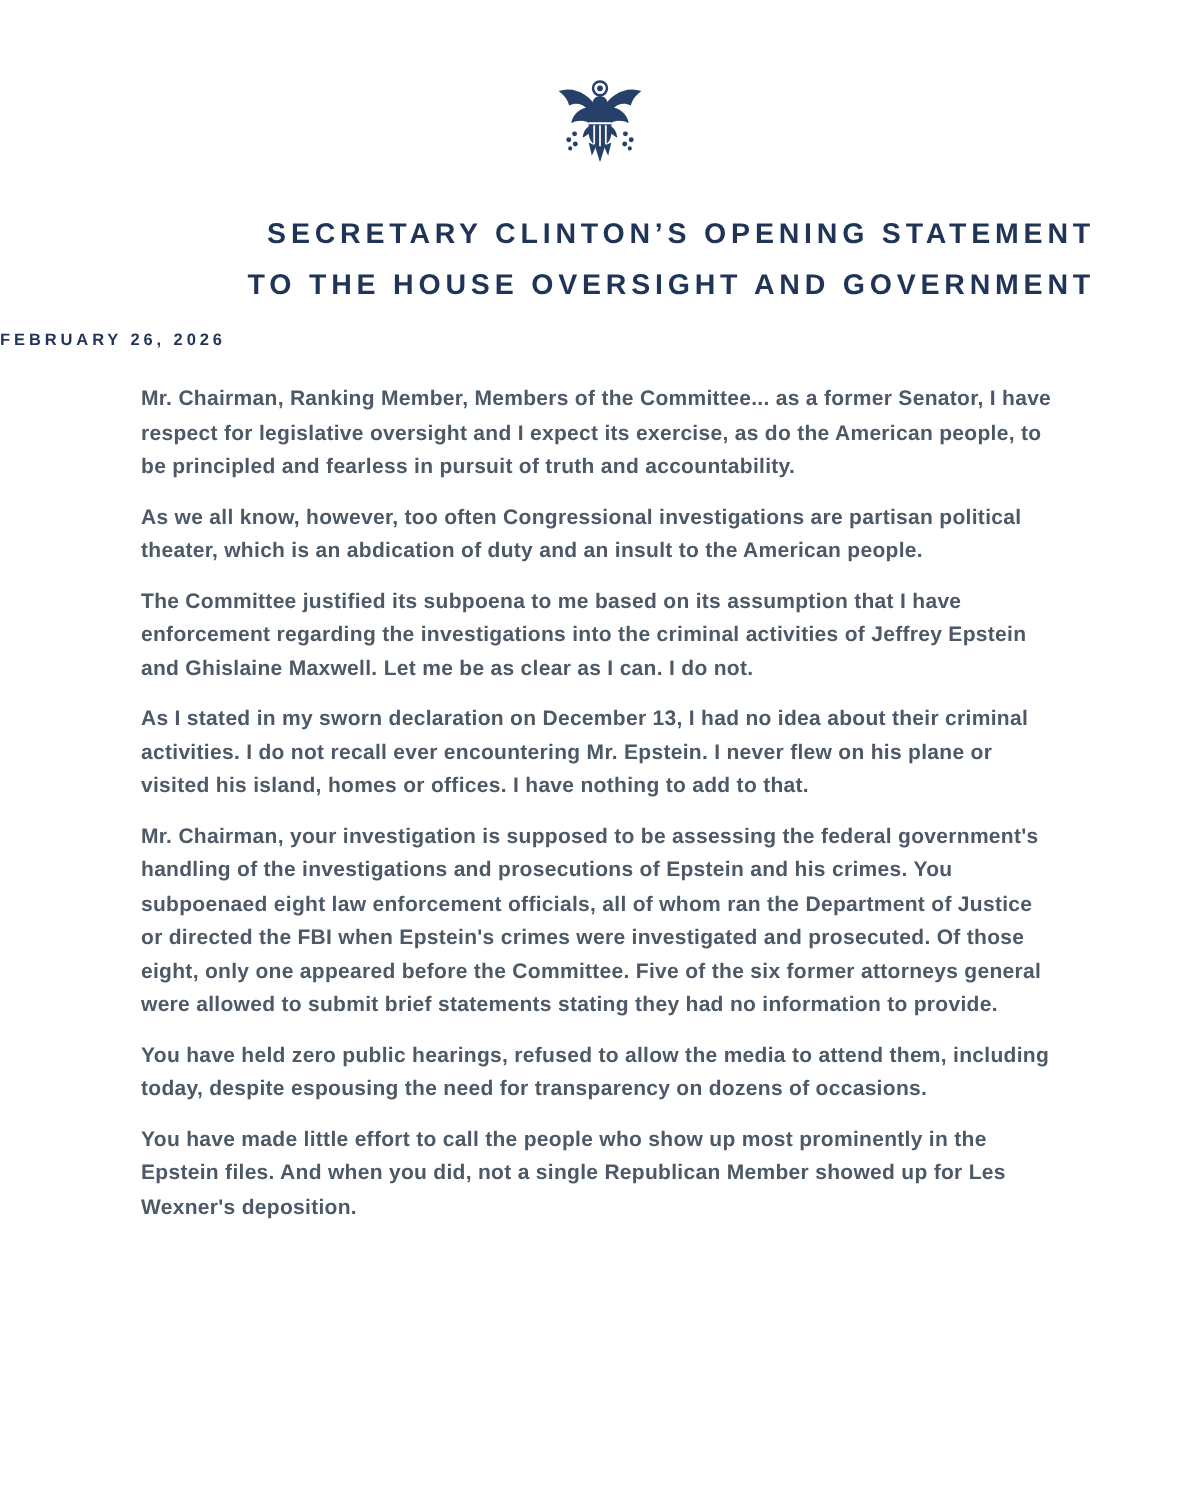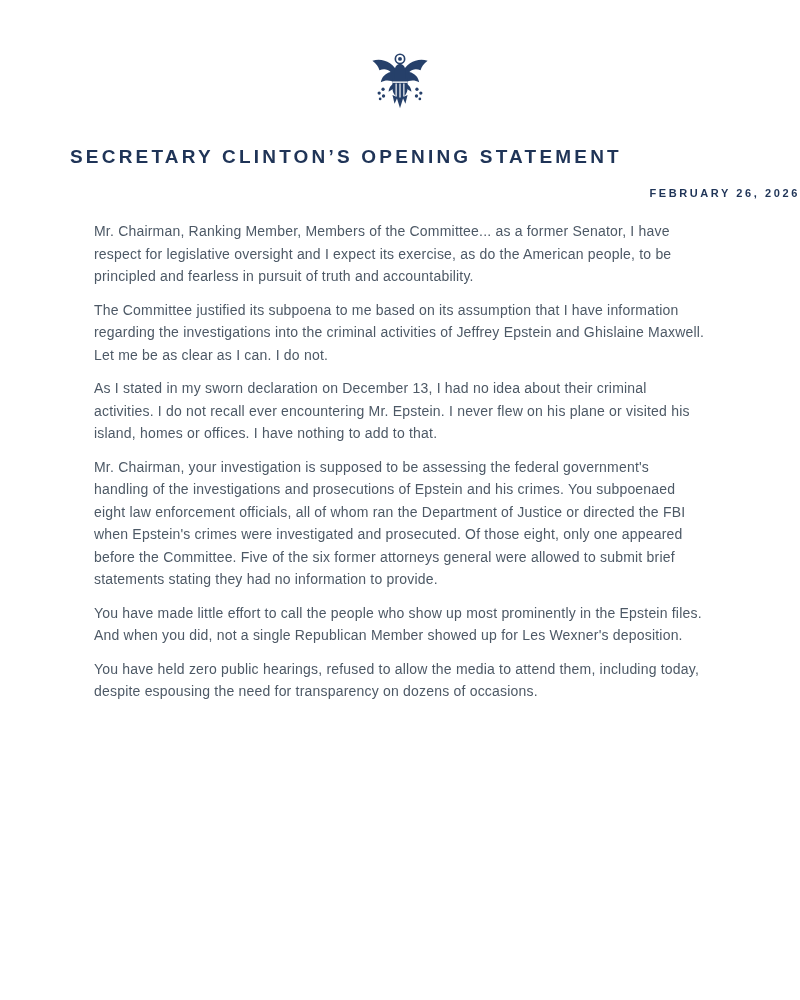--- a/index.html
+++ b/index.html
@@ -19,43 +19,44 @@
   .doc{width:800px;height:1000px;background:var(--page-bg);}
   .seal{
     width:62px;height:58px;
     margin:52px auto 0;
     color:var(--seal);
   }
   .seal svg{display:block;width:100%;height:100%;}
   .title{
     margin:30px auto 0;
     width:660px;
-    text-align:left;
+    text-align:right;
     color:var(--navy);
     font-size:19px;
     line-height:34px;
     font-weight:700;
     letter-spacing:3.2px;
   }
   .title span{display:block;}
   .date{
     margin-top:13px;
-    text-align:right;
+    text-align:left;
     color:var(--navy);
     font-size:11px;
     font-weight:700;
     letter-spacing:2.6px;
   }
   .body-text{
     width:612px;
     margin:21px auto 6px;
     color:var(--body-text);
     font-size:14px;
     line-height:22.5px;
     letter-spacing:0.2px;
+    font-weight:bold;
   }
   .body-text p{margin:0 0 11px 0;}
 </style>
 </head>
 <body>
 
 <div class="doc">
 
   <div class="seal">
     <svg viewBox="0 0 64 58" xmlns="http://www.w3.org/2000/svg">
@@ -87,26 +88,28 @@
           <circle cx="52.5" cy="47.5" r="1.4"></circle>
       </g>
 
       <path d="M24.2 30.2 L39.8 30.2" stroke="#ffffff" stroke-width="1.4" fill="none"></path>
       <path d="M28 31.5 L28 44.5 M32 31.5 L32 46 M36 31.5 L36 44.5" stroke="#ffffff" stroke-width="1.2" fill="none"></path>
     </svg>
   </div>
 
   <h1 class="title">
     <span>SECRETARY CLINTON’S OPENING STATEMENT</span>
+    <span>TO THE HOUSE OVERSIGHT AND GOVERNMENT</span>
   </h1>
 
   <div class="date">FEBRUARY 26, 2026</div>
 
   <div class="body-text">
     <p>Mr. Chairman, Ranking Member, Members of the Committee... as a former Senator, I have respect for legislative oversight and I expect its exercise, as do the American people, to be principled and fearless in pursuit of truth and accountability.</p>
-    <p>The Committee justified its subpoena to me based on its assumption that I have information regarding the investigations into the criminal activities of Jeffrey Epstein and Ghislaine Maxwell. Let me be as clear as I can. I do not.</p>
+    <p>As we all know, however, too often Congressional investigations are partisan political theater, which is an abdication of duty and an insult to the American people.</p>
+    <p>The Committee justified its subpoena to me based on its assumption that I have enforcement regarding the investigations into the criminal activities of Jeffrey Epstein and Ghislaine Maxwell. Let me be as clear as I can. I do not.</p>
     <p>As I stated in my sworn declaration on December 13, I had no idea about their criminal activities. I do not recall ever encountering Mr. Epstein. I never flew on his plane or visited his island, homes or offices. I have nothing to add to that.</p>
     <p>Mr. Chairman, your investigation is supposed to be assessing the federal government's handling of the investigations and prosecutions of Epstein and his crimes. You subpoenaed eight law enforcement officials, all of whom ran the Department of Justice or directed the FBI when Epstein's crimes were investigated and prosecuted. Of those eight, only one appeared before the Committee. Five of the six former attorneys general were allowed to submit brief statements stating they had no information to provide.</p>
+    <p>You have held zero public hearings, refused to allow the media to attend them, including today, despite espousing the need for transparency on dozens of occasions.</p>
     <p>You have made little effort to call the people who show up most prominently in the Epstein files. And when you did, not a single Republican Member showed up for Les Wexner's deposition.</p>
-    <p>You have held zero public hearings, refused to allow the media to attend them, including today, despite espousing the need for transparency on dozens of occasions.</p>
   </div>
 
 </div>
 
 </body></html>

